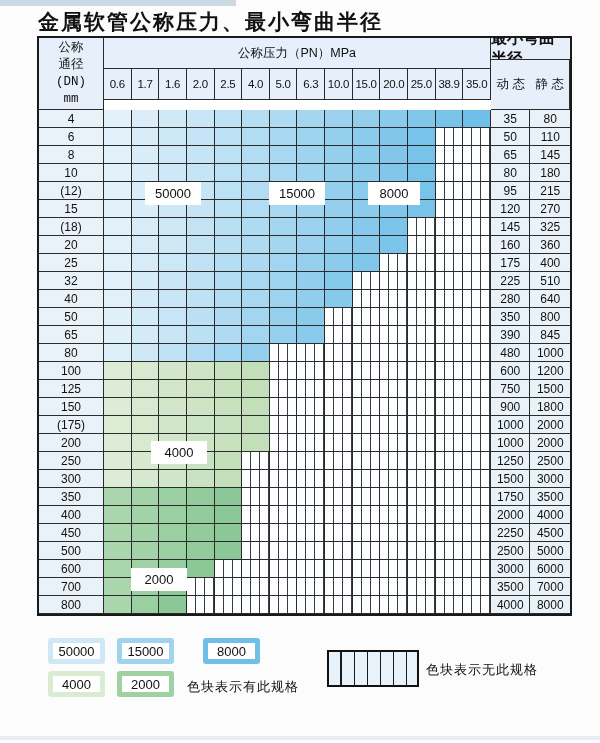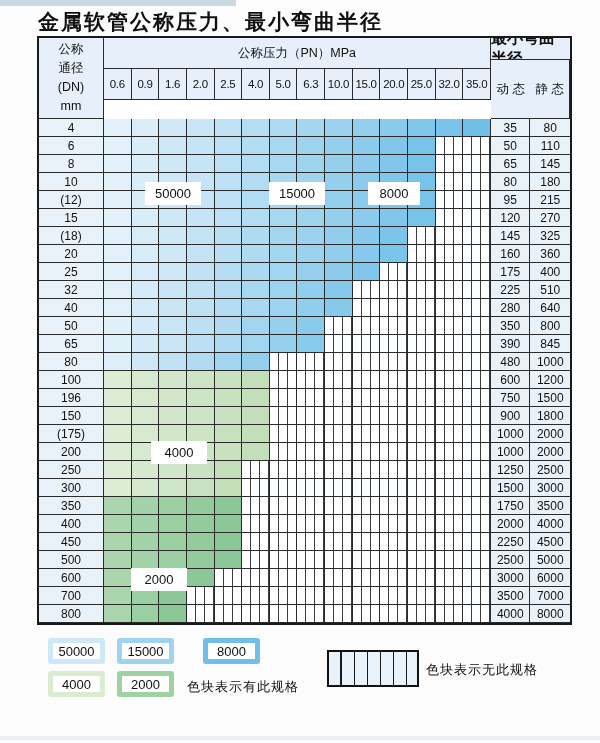--- a/index.html
+++ b/index.html
@@ -9,22 +9,22 @@
   .bottom-strip{position:absolute;left:0;top:736px;width:600px;height:4px;background:#e8eef2;}
   .title{position:absolute;left:38px;top:8px;font-family:"DejaVu Serif","Liberation Serif",serif;
          font-weight:bold;font-size:21px;letter-spacing:2px;}
   
   .tbl{position:absolute;left:37px;top:36px;width:531px;border:2px solid #1a1a1a;background:#fff;}
   .hrow,.trow{display:flex;}
   .cell,.hcell{box-sizing:border-box;border-right:1px solid #2b2b2b;border-bottom:1px solid #2b2b2b;
         display:flex;align-items:center;justify-content:center;overflow:hidden;}
   .hcell{background:#e6effa;font-size:12.5px;}
   .last{border-right:none;}
-  .dnhead{width:65px;flex:0 0 65px;height:81px;flex-direction:column;justify-content:space-around;
-          padding:2px 0;line-height:17px;}
+  .dnhead{width:65px;flex:0 0 65px;height:72px;flex-direction:column;justify-content:space-around;
+          padding:2px 0;line-height:17px;font-family:Liberation Mono, monospace;}
   .headright{flex:1 1 auto;display:flex;flex-direction:column;}
   .cycles{height:22px;flex:0 0 22px;}
   .hsplit{display:flex;flex:1 1 auto;}
   .pressblock{display:flex;flex-direction:column;width:387px;flex:0 0 387px;}
   .plabel{height:31px;flex:0 0 31px;}
   .pnums{height:31px;flex:0 0 31px;display:flex;}
   .pnums .hcell{flex:0 0 27.643px;width:27.643px;font-size:11.5px;letter-spacing:-0.3px;padding:0;}
   .radblock{display:flex;flex-direction:column;flex:1 1 auto;}
   .radlabel{height:22px;flex:0 0 22px;font-size:16px;letter-spacing:0;font-weight:bold;}
   .statdyn{flex:1 1 auto;display:flex;}
@@ -67,32 +67,32 @@
         <span>通径</span>
         <span>(DN)</span>
         <span>mm</span>
       </div>
       <div class="headright">
         <div class="hsplit">
           <div class="pressblock">
             <div class="hcell plabel">公称压力（PN）MPa</div>
             <div class="pnums">
                 <div class="hcell">0.6</div>
-                <div class="hcell">0.9</div>
+                <div class="hcell">1.7</div>
                 <div class="hcell">1.6</div>
                 <div class="hcell">2.0</div>
                 <div class="hcell">2.5</div>
                 <div class="hcell">4.0</div>
                 <div class="hcell">5.0</div>
                 <div class="hcell">6.3</div>
                 <div class="hcell">10.0</div>
                 <div class="hcell">15.0</div>
                 <div class="hcell">20.0</div>
                 <div class="hcell">25.0</div>
-                <div class="hcell">32.0</div>
+                <div class="hcell">38.9</div>
                 <div class="hcell">35.0</div>
               </div>
           </div>
           <div class="radblock last">
             <div class="hcell radlabel last">最小弯曲半径</div>
             <div class="statdyn">
               <div class="hcell last">动 态</div>
               <div class="hcell">静 态</div>
             </div>
           </div>
@@ -379,21 +379,21 @@
           <div class="cell pcell striped"></div>
           <div class="cell pcell striped"></div>
           <div class="cell pcell striped"></div>
           <div class="cell pcell striped"></div>
           <div class="cell pcell striped"></div>
           <div class="cell pcell striped"></div>
           <div class="cell scell">600</div>
           <div class="cell ycell last">1200</div>
         </div>
         <div class="trow">
-          <div class="cell dncell">196</div>
+          <div class="cell dncell">125</div>
           <div class="cell pcell" style="background: rgb(221, 237, 213);"></div>
           <div class="cell pcell" style="background: rgb(215, 234, 208);"></div>
           <div class="cell pcell" style="background: rgb(210, 231, 202);"></div>
           <div class="cell pcell" style="background: rgb(205, 228, 197);"></div>
           <div class="cell pcell" style="background: rgb(200, 226, 191);"></div>
           <div class="cell pcell" style="background: rgb(195, 223, 186);"></div>
           <div class="cell pcell striped"></div>
           <div class="cell pcell striped"></div>
           <div class="cell pcell striped"></div>
           <div class="cell pcell striped"></div>

